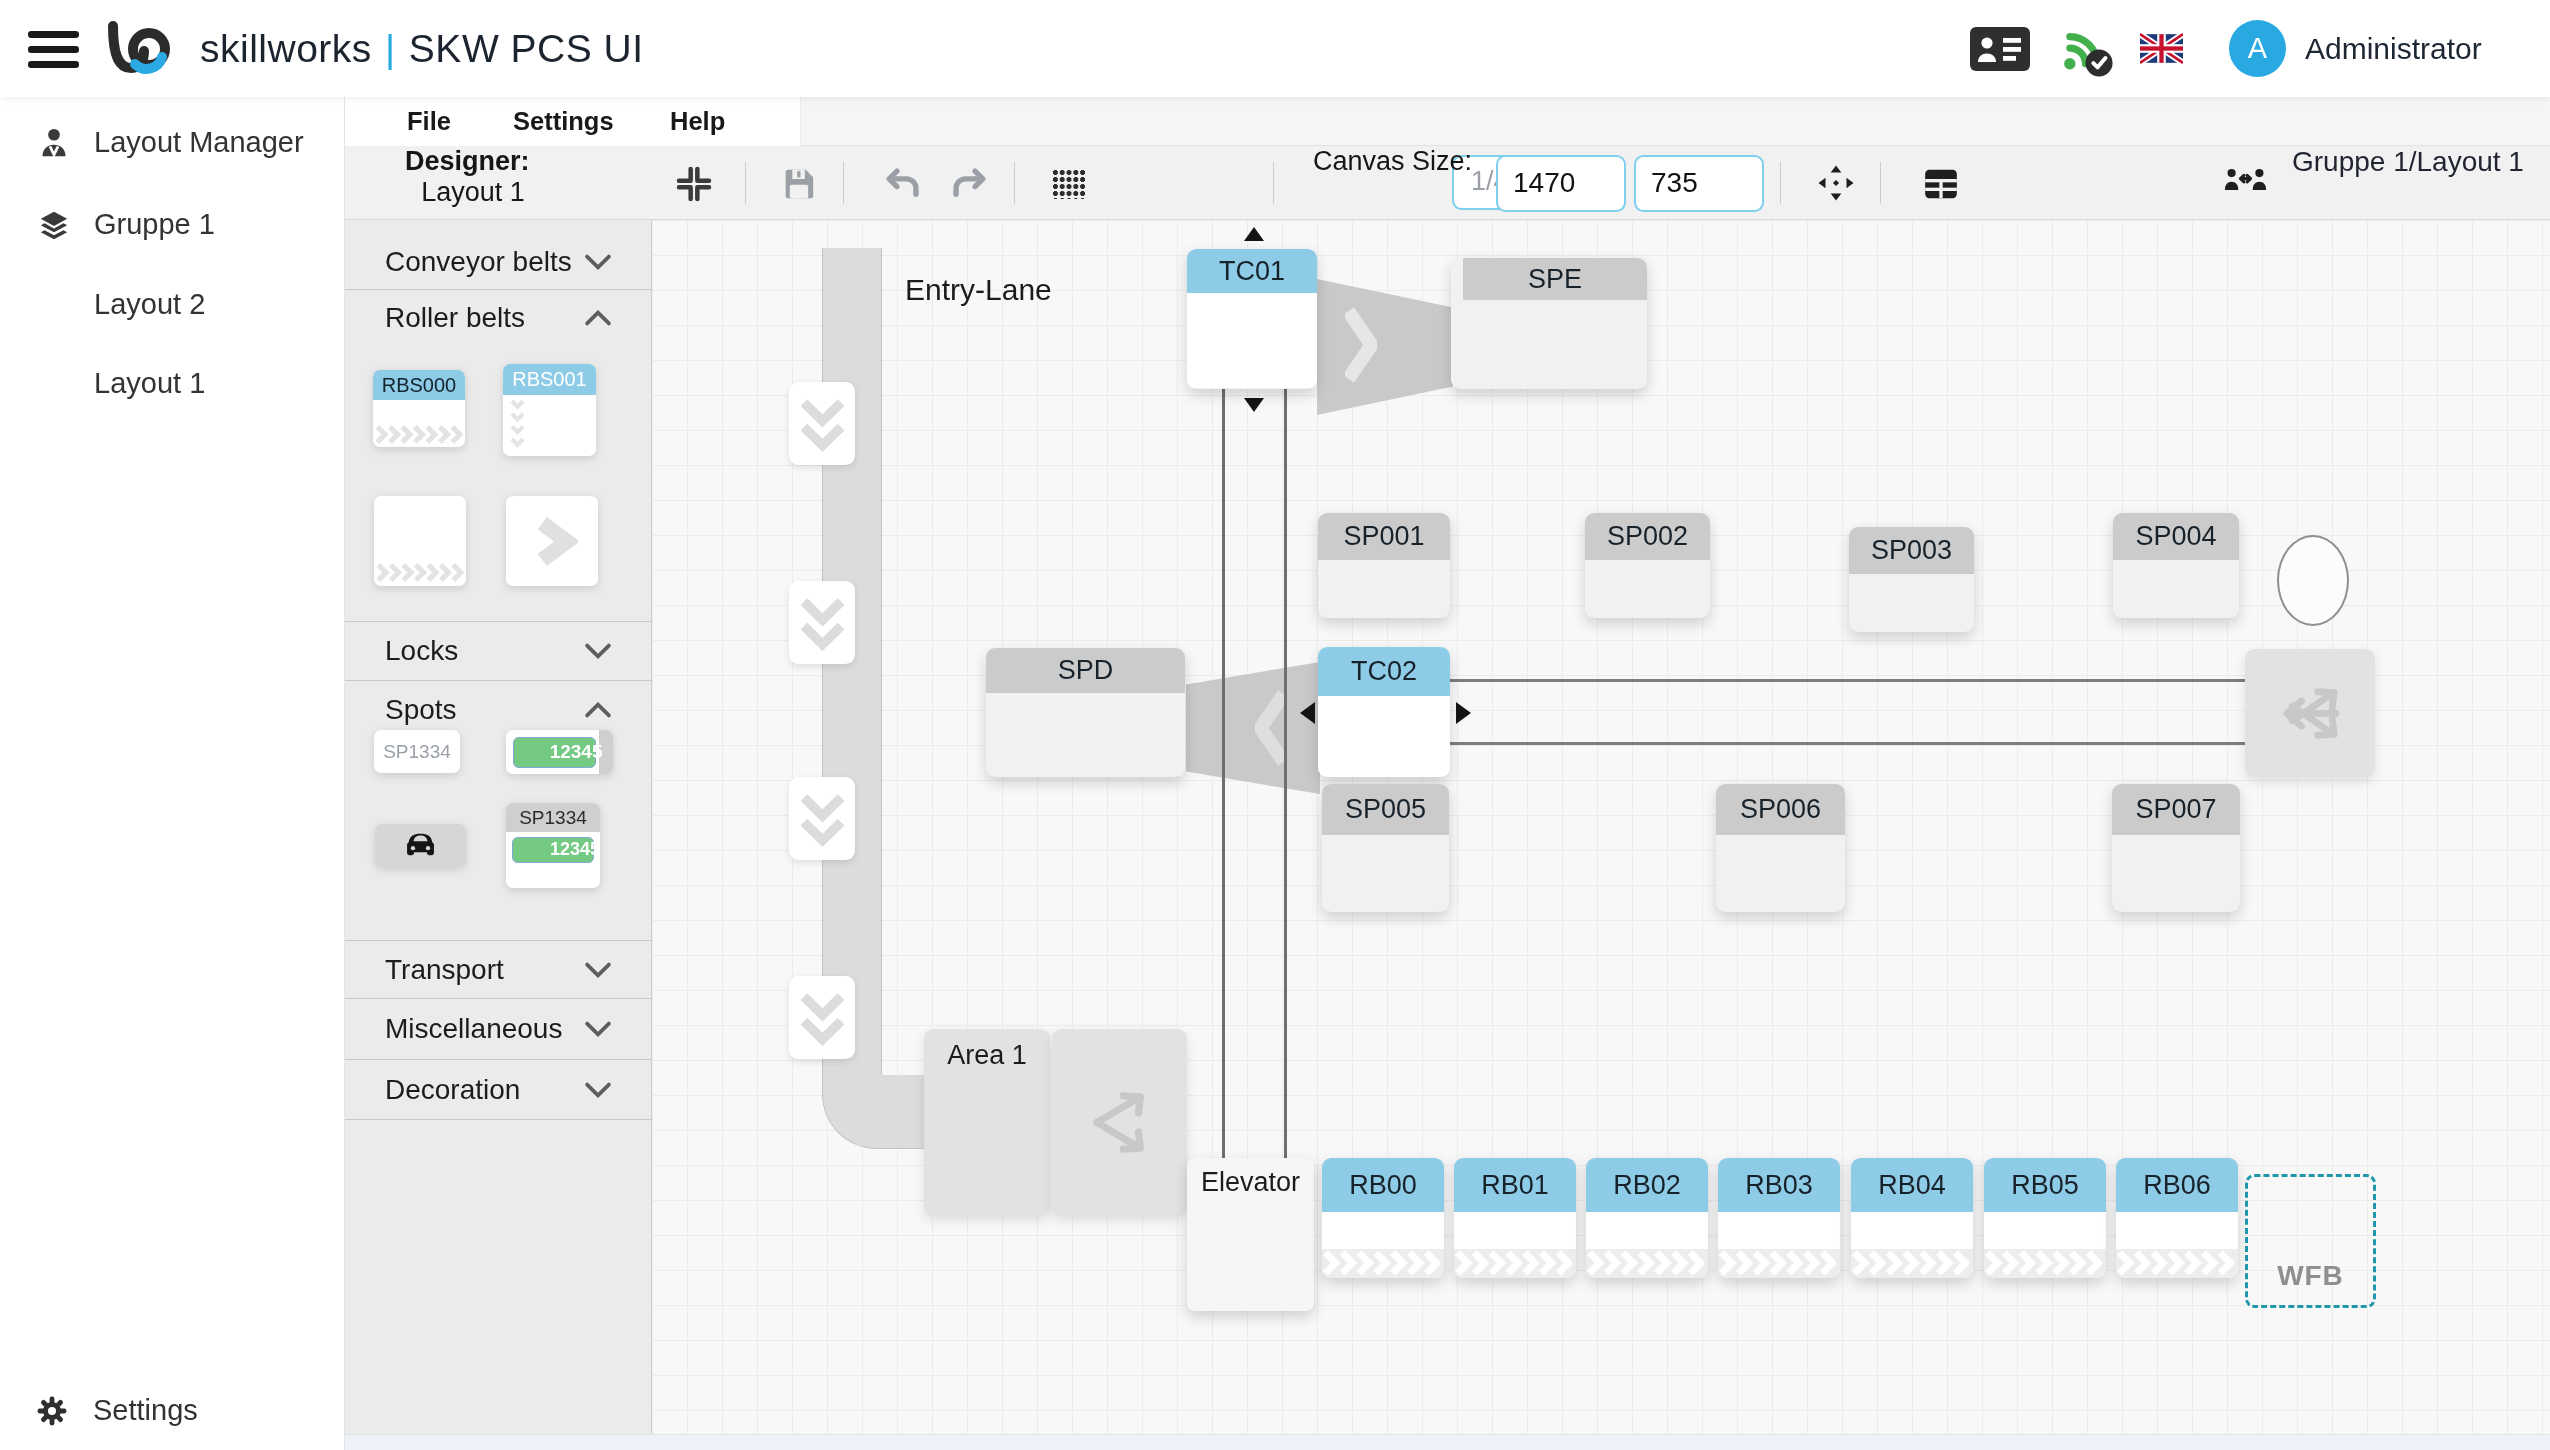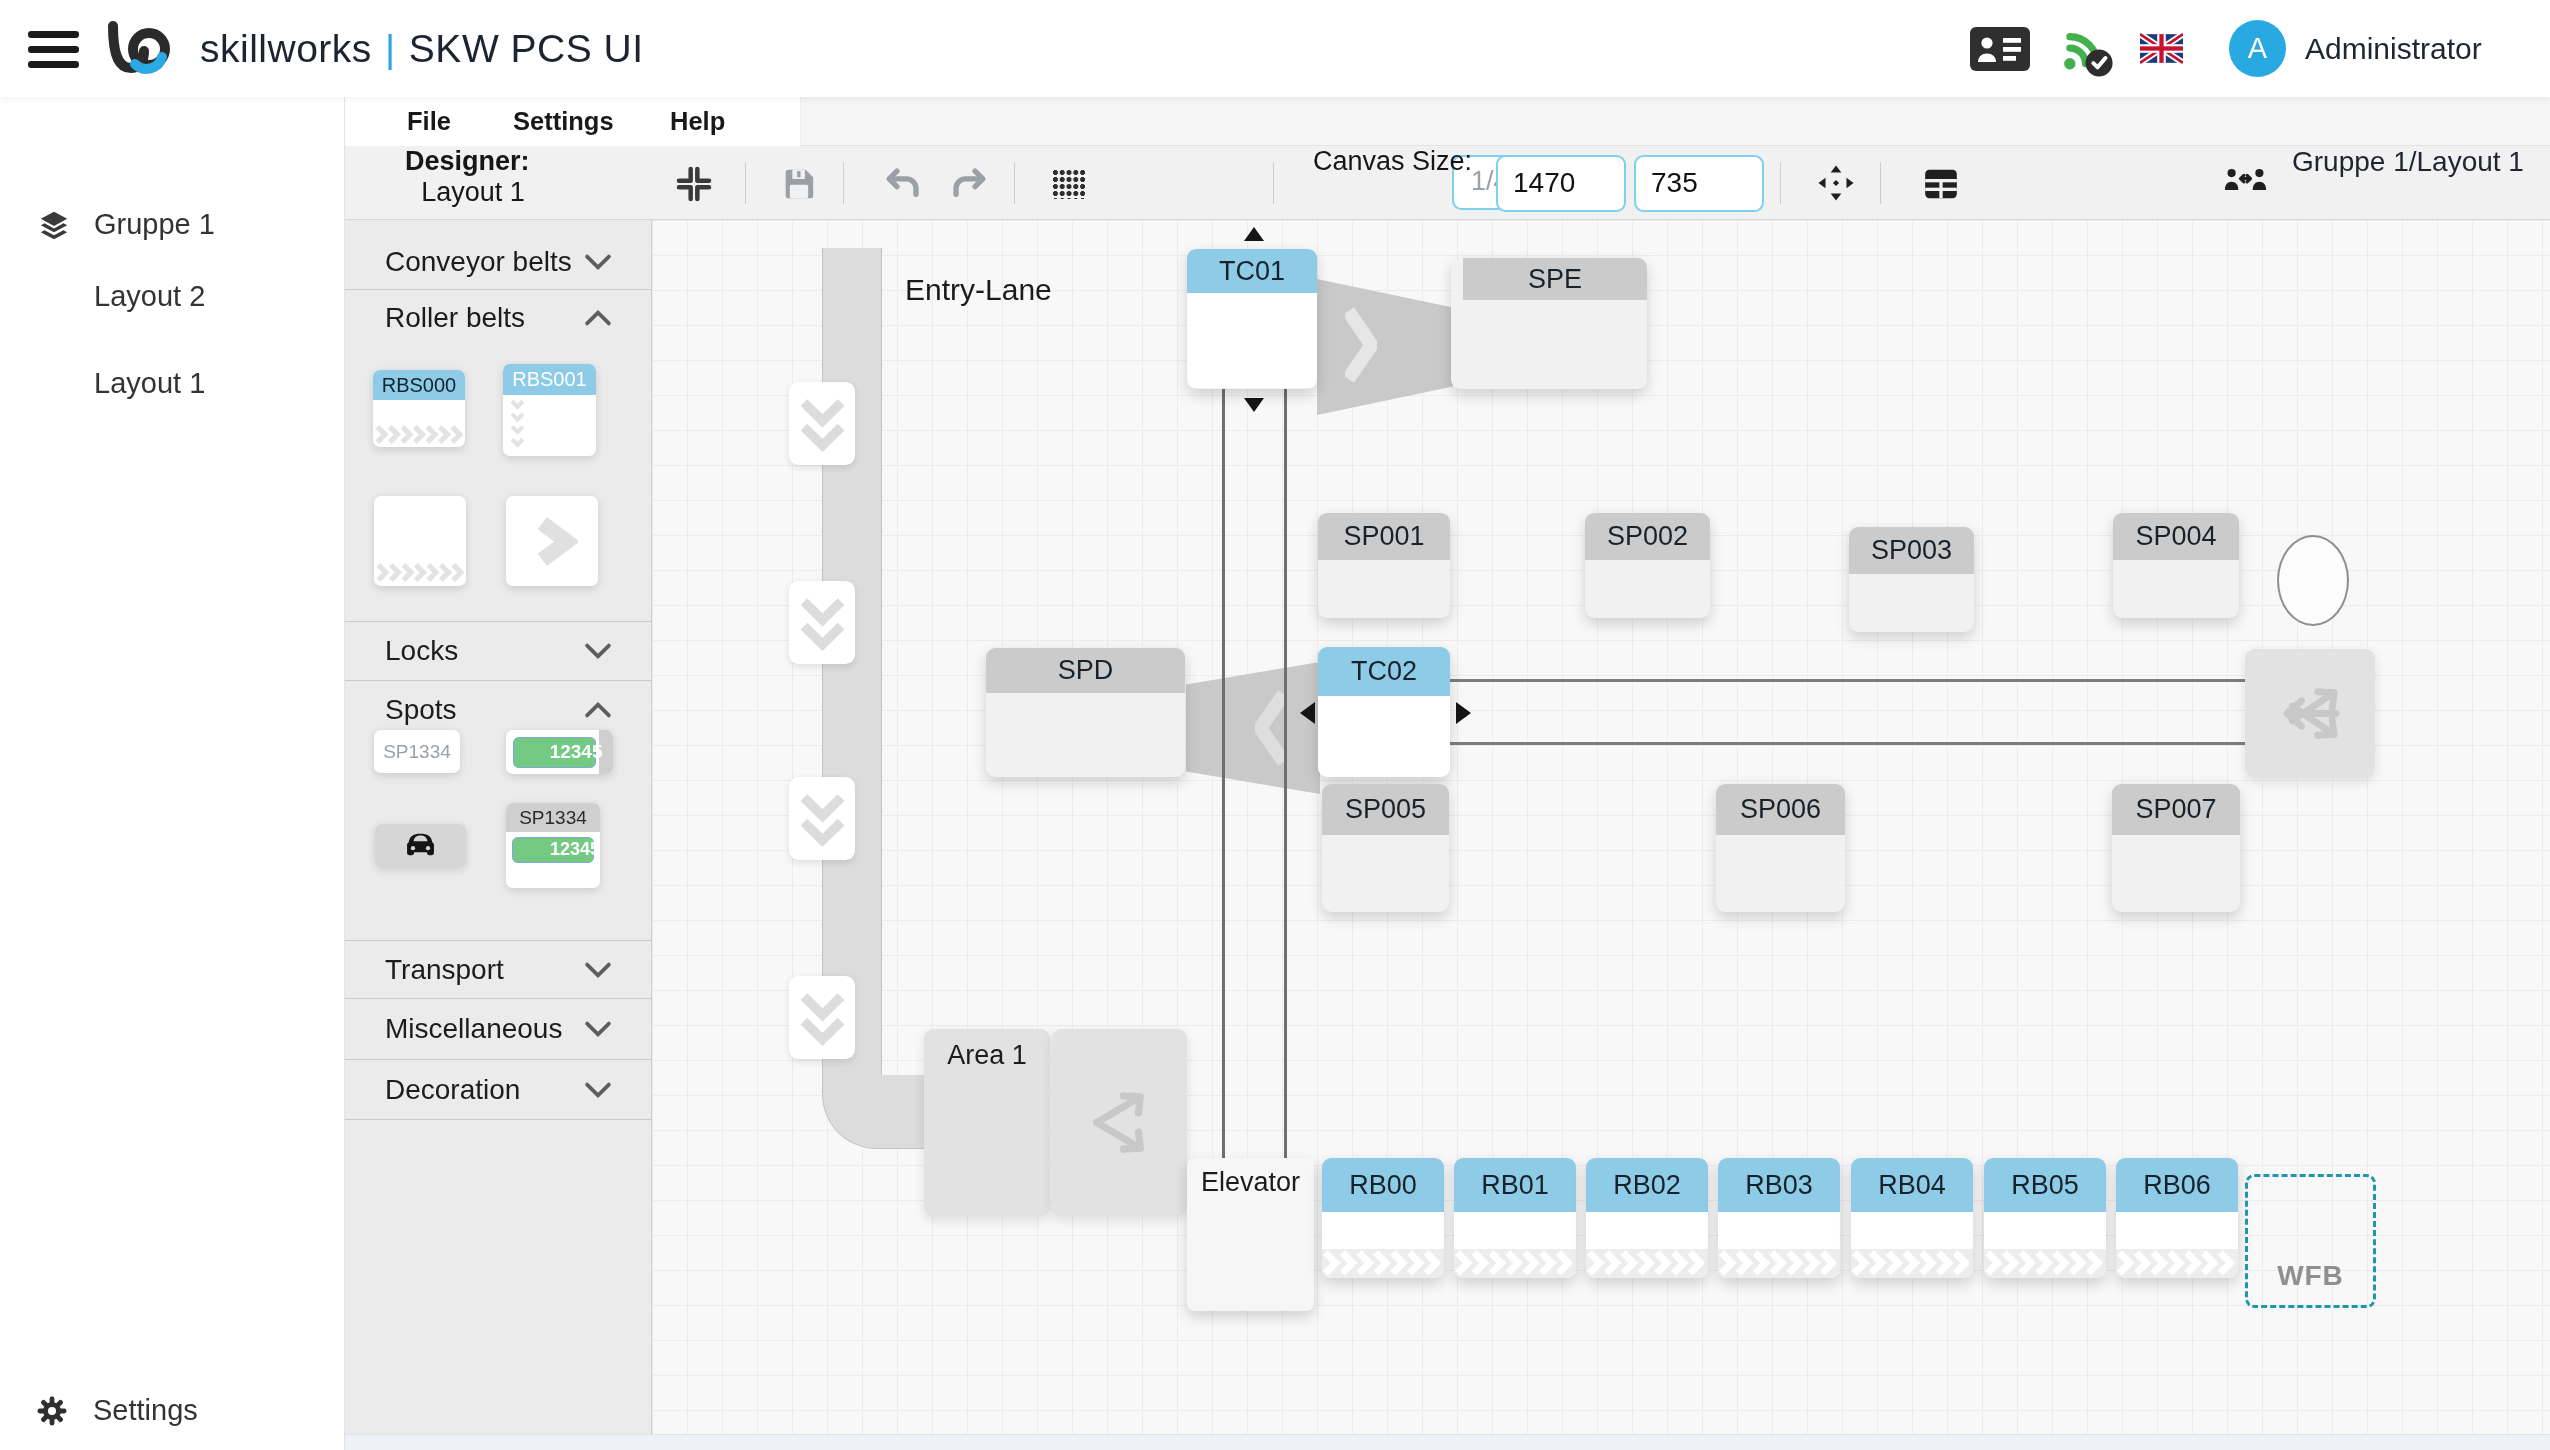--- a/index.html
+++ b/index.html
@@ -176,29 +176,37 @@
     <rect x="24" y="0" width="12" height="40" fill="#fff"></rect>
     <rect x="0" y="14" width="60" height="12" fill="#fff"></rect>
     <rect x="27" y="0" width="6" height="40" fill="#c8102e"></rect>
     <rect x="0" y="17" width="60" height="6" fill="#c8102e"></rect>
   </svg>
   <div class="avatar">A</div>
   <div class="user-name">Administrator</div>
 </div>
 
 <div class="sidebar">
+  <div class="side-item" style="top:18px;">
+    <svg class="ic" viewBox="0 0 24 24" fill="#3a3a3a">
+      <circle cx="12" cy="6.5" r="3.9"></circle>
+      <path d="M4.3 20.8c0-4.7 3.4-7.6 7.7-7.6s7.7 2.9 7.7 7.6z"></path>
+      <path d="M9.3 14.2L12 19.8l2.7-5.6" stroke="#fff" stroke-width="1.8" fill="none"></path>
+    </svg>
+    <span class="lbl">Layout Manager</span>
+  </div>
   <div class="side-item" style="top:100px;">
     <svg class="ic" viewBox="0 0 24 24" fill="#3a3a3a">
       <path d="M12 3.2l8.8 4.7L12 12.6 3.2 7.9z"></path>
       <path d="M5.7 10.9l-2.5 1.3 8.8 4.7 8.8-4.7-2.5-1.3-6.3 3.4z"></path>
       <path d="M5.7 15.5L3.2 16.8 12 21.5l8.8-4.7-2.5-1.3-6.3 3.4z"></path>
     </svg>
     <span class="lbl">Gruppe 1</span>
   </div>
-  <div class="side-item" style="top:172px;">
+  <div class="side-item" style="top:180px;">
     <span class="lbl">Layout 2</span>
   </div>
   <div class="side-item" style="top:259px;">
     <span class="lbl">Layout 1</span>
   </div>
   <div class="side-item" style="top:1286px;">
     <svg class="ic" style="left:34px;" viewBox="0 0 24 24">
       <g fill="#2f2f2f">
         <rect x="10.4" y="2.4" width="3.2" height="19.2" rx="1.4"></rect>
         <rect x="10.4" y="2.4" width="3.2" height="19.2" rx="1.4" transform="rotate(45 12 12)"></rect>

